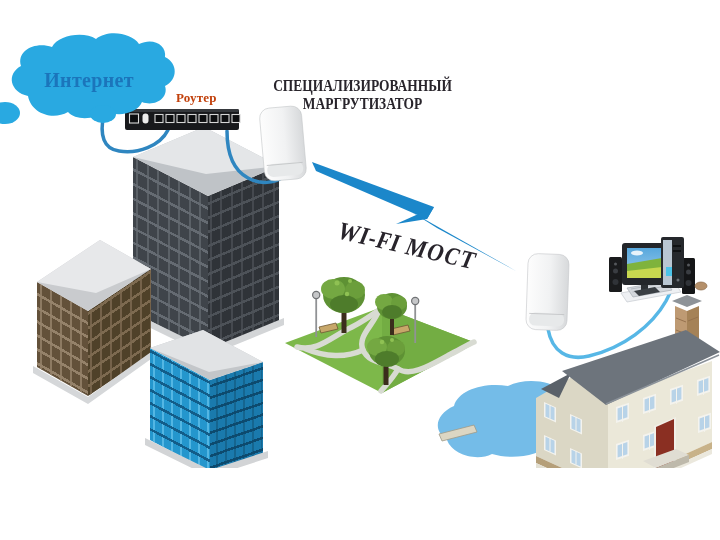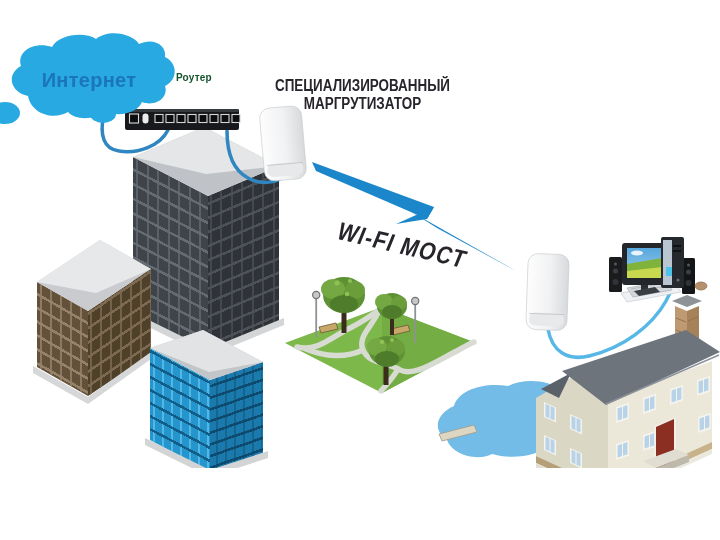--- a/index.html
+++ b/index.html
@@ -1,17 +1,17 @@
 <!DOCTYPE html>
 <html><head>
 <meta charset="utf-8">
 <style>
   html,body{margin:0;padding:0;background:#fff}
   .scene{position:relative;width:720px;height:468px;background:#ffffff;overflow:hidden;
-         font-family:Liberation Sans, sans-serif}
+         font-family:Liberation Serif, serif}
   .bld,.f{position:absolute;inset:0}
   
   .gt-roof{clip-path:polygon(133px 157px,204px 127px,279px 166px,208px 196px);background:#bfc3c7}
   .gt-roof-hi{clip-path:polygon(133px 157px,204px 127px,279px 166px,206px 174px);background:#e4e6e8}
   .gt-left{clip-path:polygon(133px 157px,208px 196px,208px 351px,133px 312px);background-color:#3f444a;
     background-image:repeating-linear-gradient(27.5deg,#656b72 0 2.5px,transparent 2.5px 13px),
                      repeating-linear-gradient(90deg,#5b6167 0 2px,transparent 2px 10.5px)}
   .gt-right{clip-path:polygon(208px 196px,279px 166px,279px 321px,208px 351px);background-color:#2f3338;
     background-image:repeating-linear-gradient(-23deg,#4d5258 0 2.5px,transparent 2.5px 13px),
                      repeating-linear-gradient(90deg,#45494f 0 2px,transparent 2px 10.5px)}
@@ -34,21 +34,21 @@
                      repeating-linear-gradient(90deg,#53b6e3 0 2px,transparent 2px 9px)}
   .bl-right{clip-path:polygon(210px 380px,263px 362px,263px 454px,210px 472px);background-color:#1a7aad;
     background-image:repeating-linear-gradient(-19deg,#0d4a6e 0 2.5px,transparent 2.5px 11px),
                      repeating-linear-gradient(90deg,#15658f 0 1.5px,transparent 1.5px 9px)}
   .bl-base{clip-path:polygon(145px 438px,210px 470px,268px 451px,268px 458px,210px 477px,145px 445px);background:#d2d4d6}
   
   .art{position:absolute;inset:0}
   
   .lbl{position:absolute;color:#28242b;font-weight:700;white-space:nowrap}
   .lbl-internet{left:38px;top:69px;width:102px;text-align:center;font-size:20px;color:#1b75bb;letter-spacing:.3px}
-  .lbl-router{left:176px;top:72px;font-size:10px;color:#14532d;letter-spacing:.2px}
+  .lbl-router{left:176px;top:90px;font-size:13px;color:#c2410c;letter-spacing:.2px}
   .lbl-spec{left:255px;top:77px;width:215px;text-align:center;font-size:16px;line-height:1.15;
             transform:scaleX(.84);transform-origin:center top;white-space:normal}
   .lbl-wifi{left:344px;top:217px;font-size:25px;letter-spacing:1.5px;
             transform:rotate(13deg) skewX(-9deg) scaleX(.84);transform-origin:0 0}
 </style>
 </head>
 <body>
 
 <div class="scene">
 

